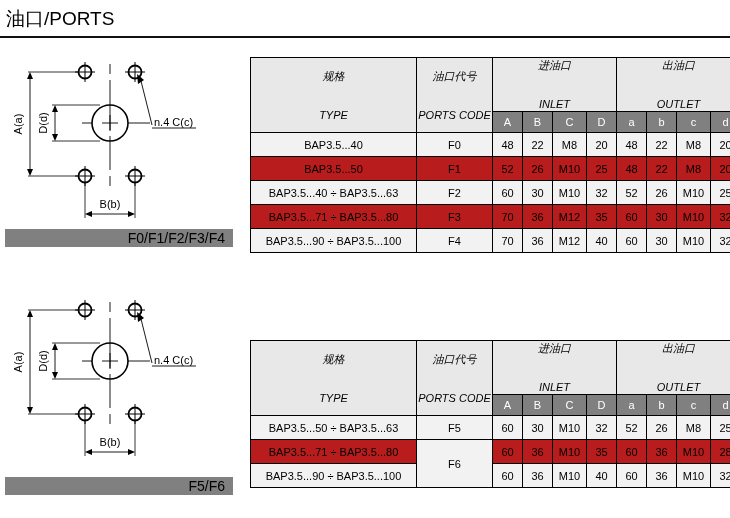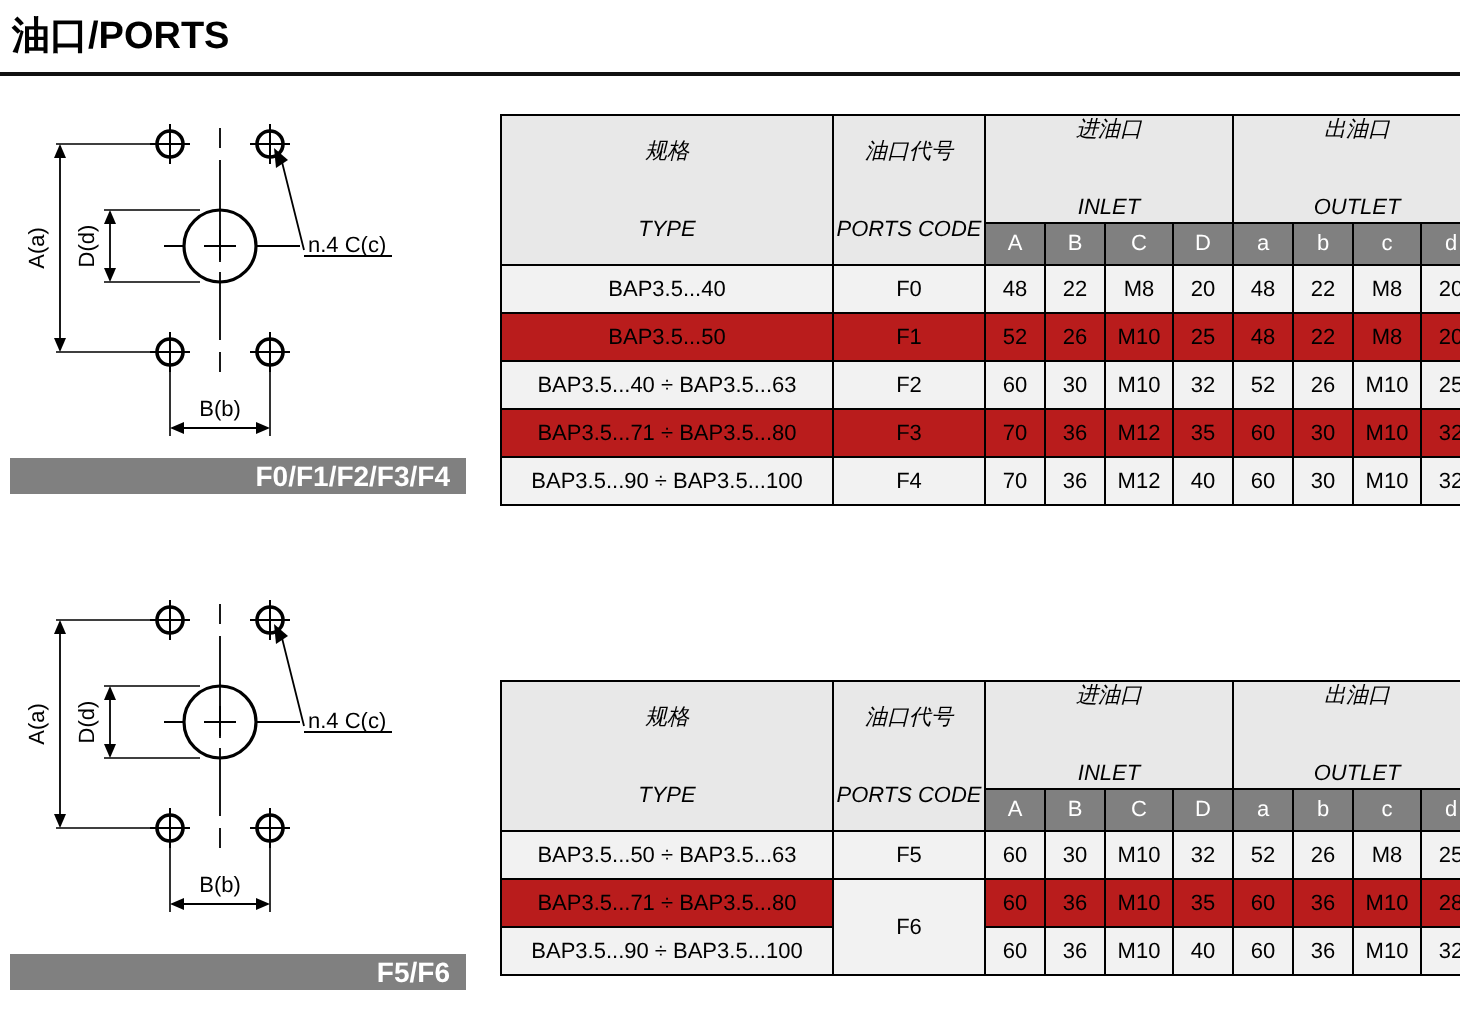--- a/index.html
+++ b/index.html
@@ -15,21 +15,21 @@
     color: #000000;
     overflow: hidden;
   }
 
   
   .page-title {
     position: absolute;
     left: 6px;
     top: 8px;
     font-size: 19px;
-    font-weight: 700;
+    font-weight: 400;
     letter-spacing: 0px;
     line-height: 22px;
     white-space: nowrap;
   }
   .title-rule {
     position: absolute;
     left: 0px;
     top: 36px;
     width: 730px;
     height: 2px;
@@ -45,23 +45,23 @@
   }
   .drawing svg { display: block; }
 
   
   .caption-bar {
     position: absolute;
     left: 5px;
     width: 228px;
     height: 18px;
     background: #808080;
-    color: #ffffff;
+    color: #000000;
     font-size: 14px;
-    font-weight: 700;
+    font-weight: 400;
     text-align: right;
     line-height: 18px;
     padding-right: 8px;
     box-sizing: border-box;
     white-space: nowrap;
   }
 
   
   .spec-table {
     position: absolute;

